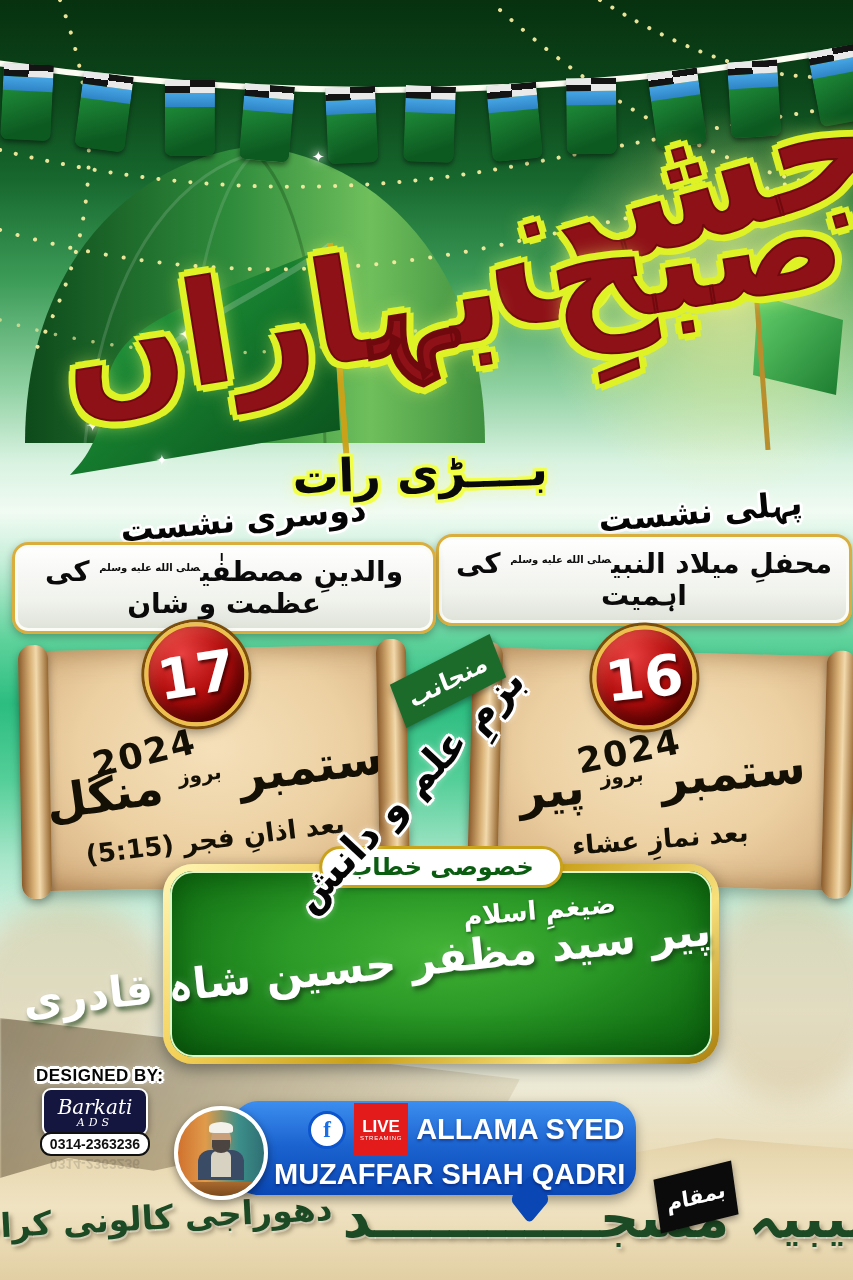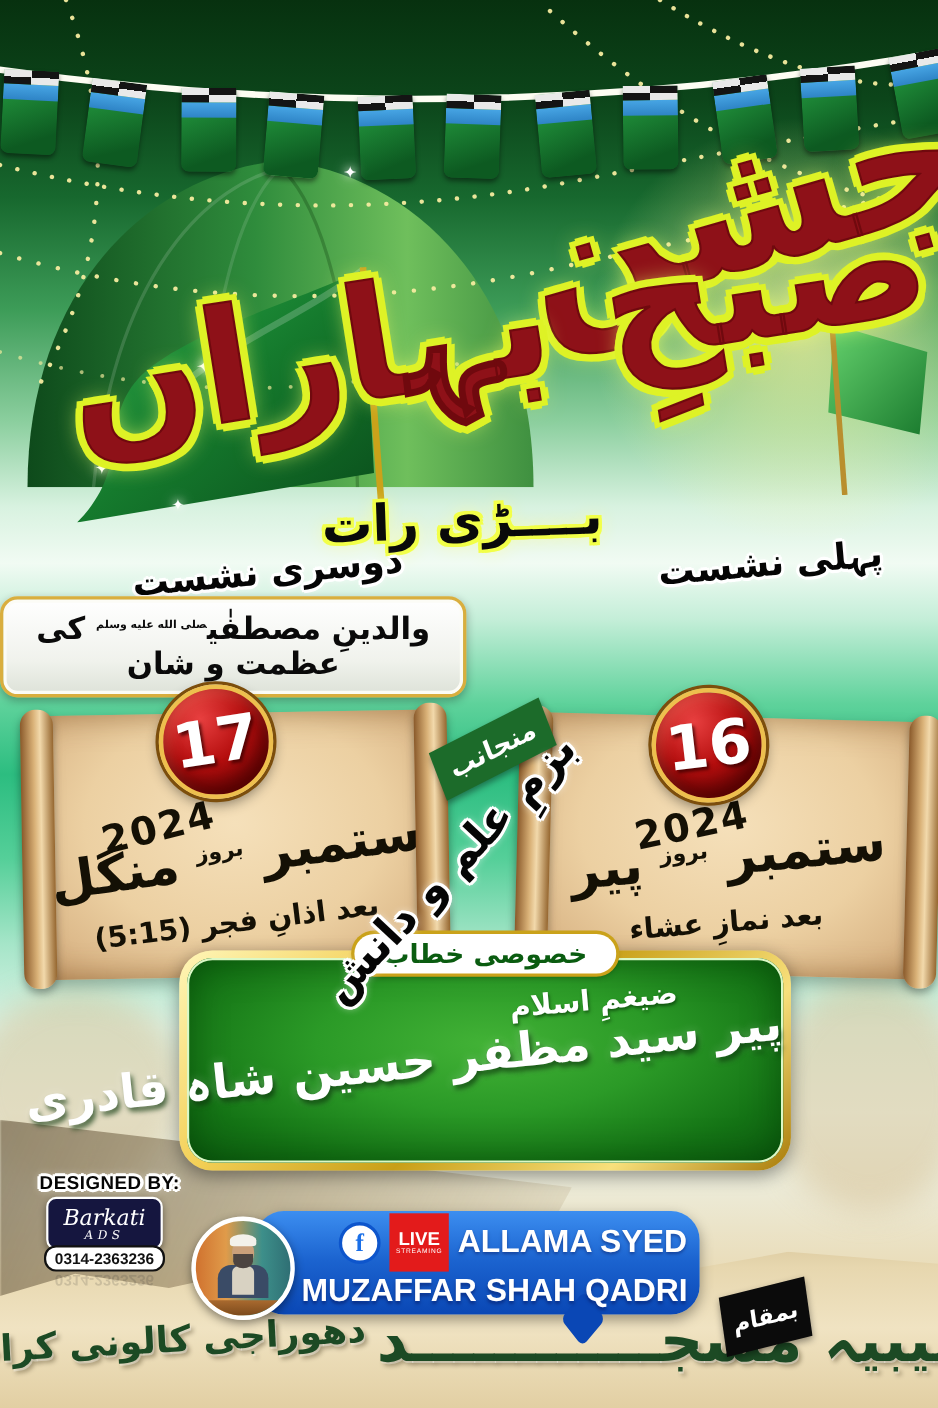--- a/index.html
+++ b/index.html
@@ -234,23 +234,26 @@
   <span class="abs spark" style="left:86px;top:416px;font-size:16px;">✦</span>
   <span class="abs spark" style="left:156px;top:452px;font-size:14px;">✦</span>
   <span class="abs spark" style="left:312px;top:148px;font-size:15px;">✦</span>
 
 
   <div class="abs title-word title-w1 rtl">جشن</div>
   <div class="abs title-word title-w2 rtl">صبحِ بہاراں</div>
   <div class="abs subtitle rtl">بــــڑی رات</div>
 
   <div class="abs session-label ow rtl" style="left:598px;top:492px;transform:rotate(-5deg);">پہلی نشست</div>
+  <div class="abs session-box rtl" style="left:436px;top:534px;width:410px;height:86px;">
+    <div class="topic rtl"><span>محفلِ میلاد النبی</span><sup class="salawat">صلى الله عليه وسلم</sup> <span>کی اہمیت</span></div>
+  </div>
 
   <div class="abs session-label ow rtl" style="left:120px;top:500px;transform:rotate(-5deg);">دوسری نشست</div>
-  <div class="abs session-box rtl" style="left:0;top:542px;width:418px;height:86px;">
+  <div class="abs session-box rtl" style="left:12px;top:542px;width:418px;height:86px;">
     <div class="topic rtl"><span>والدینِ مصطفٰی</span><sup class="salawat">صلى الله عليه وسلم</sup> <span>کی عظمت و شان</span></div>
   </div>
 
   <div class="abs scroll scroll-right">
     <div class="day-badge" style="left:112px;">
       <span>16</span>
     </div>
     <div class="scroll-text yr" style="left:98px;top:80px;">2024</div>
     <div class="scroll-text mon rtl" style="left:0;top:100px;width:100%;text-align:center;">
       <span>ستمبر</span>

